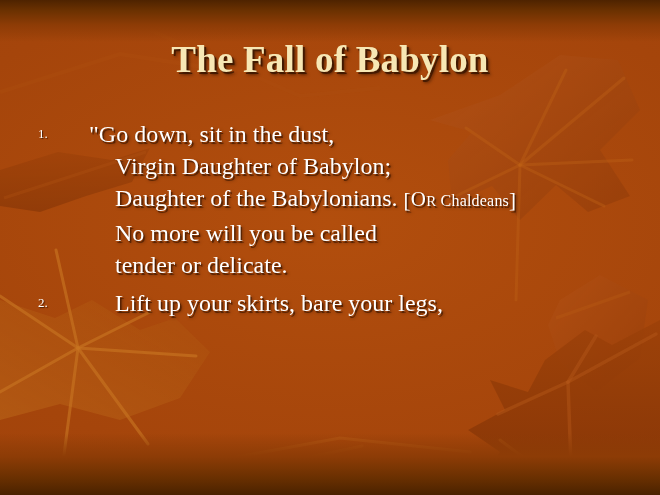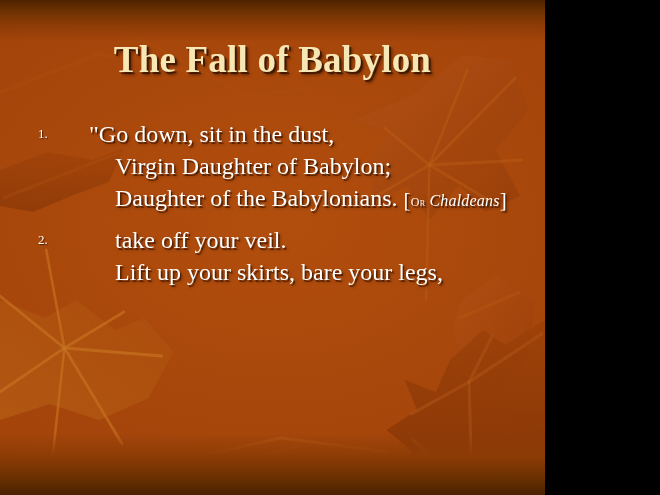--- a/index.html
+++ b/index.html
@@ -2,21 +2,21 @@
 <html><head>
 <meta charset="utf-8">
 <style>
   html, body {
     margin: 0;
     padding: 0;
     background: #000;
   }
   #slide {
     position: relative;
-    width: 545px;
+    width: 660px;
     height: 495px;
     overflow: hidden;
     font-family: "Liberation Serif", "DejaVu Serif", serif;
     background: #ef4444;
   }
 
   
   .bg-base {
     position: absolute;
     inset: 0;
@@ -92,24 +92,23 @@
   .note {
     font-size: 16px;
     letter-spacing: 0.2px;
   }
   .note .brk {
     font-size: 21px;
     vertical-align: -1px;
   }
   .note .or {
     font-variant: small-caps;
-    font-size: 12px;
+    font-size: 21px;
   }
   .note .ital {
-    font-style: italic;
     margin-top: 21px;
   }
 </style>
 </head>
 <body>
 
 <div id="slide">
 
   <div class="bg-base"></div>
 
@@ -203,25 +202,26 @@
       <div class="num">1.</div>
       <div class="lines">
         <div class="line">"Go down, sit in the dust,</div>
         <div class="line indent">Virgin Daughter of Babylon;</div>
         <div class="line indent">
           <span>Daughter of the Babylonians.</span>
           <span class="note">
             <span class="brk">[</span><span class="or">Or</span> <span class="ital">Chaldeans</span><span class="brk">]</span>
           </span>
         </div>
+        <div class="line indent">No more will you be called</div>
+        <div class="line indent">tender or delicate.</div>
       </div>
     </div>
 
     <div class="stanza">
       <div class="num">2.</div>
       <div class="lines">
-        <div class="line indent">take off your veil.</div>
         <div class="line indent">Lift up your skirts, bare your legs,</div>
       </div>
     </div>
 
   </div>
 </div>
 
 </body></html>

